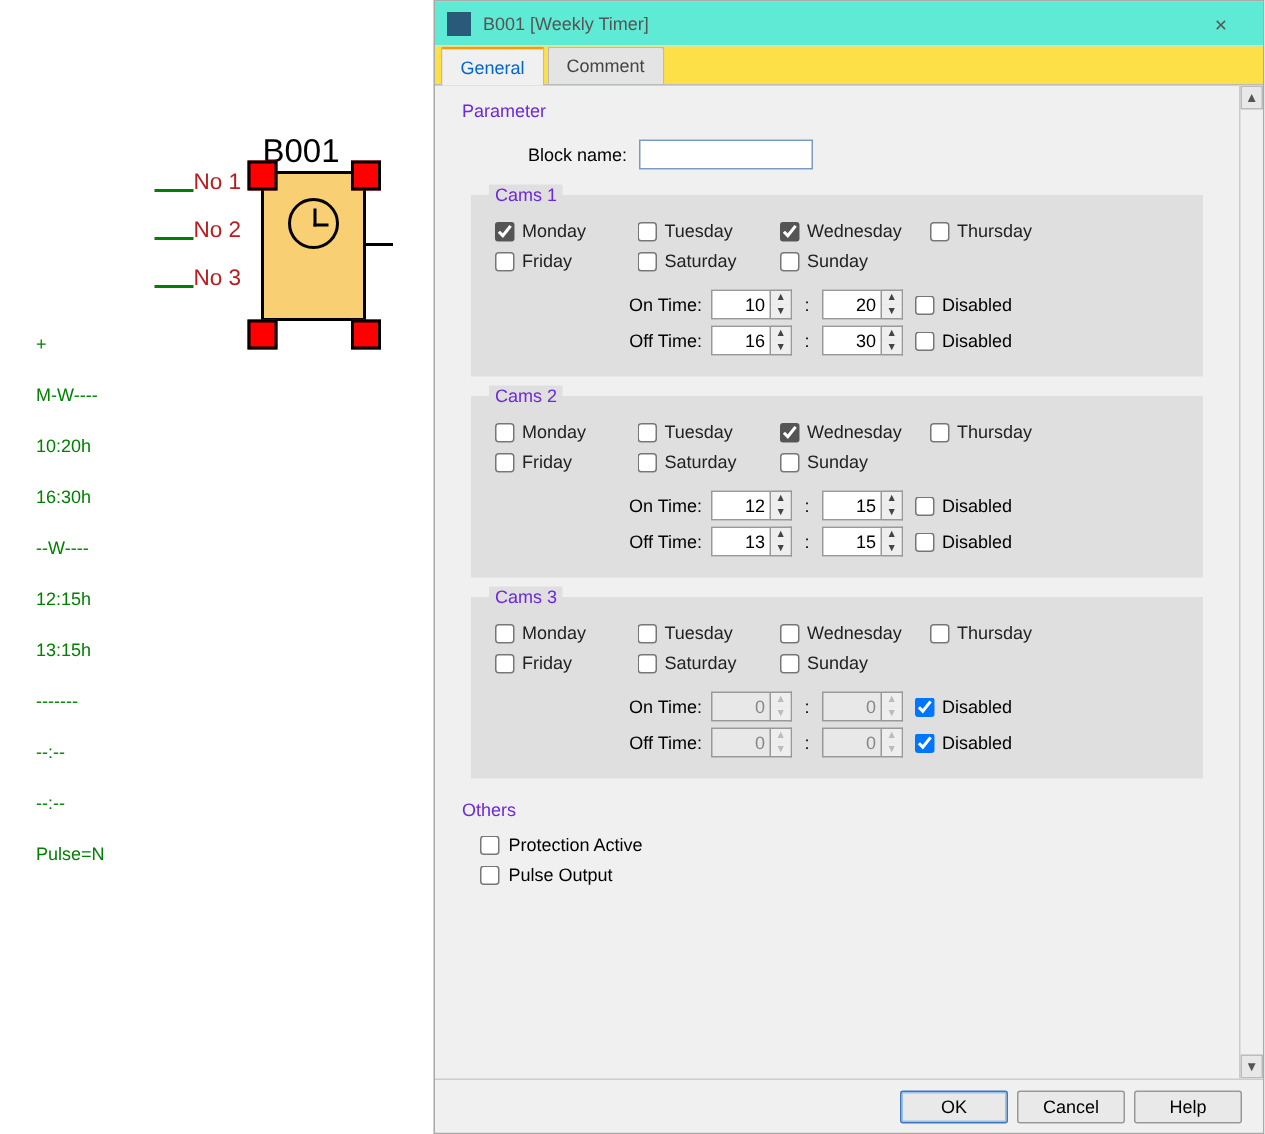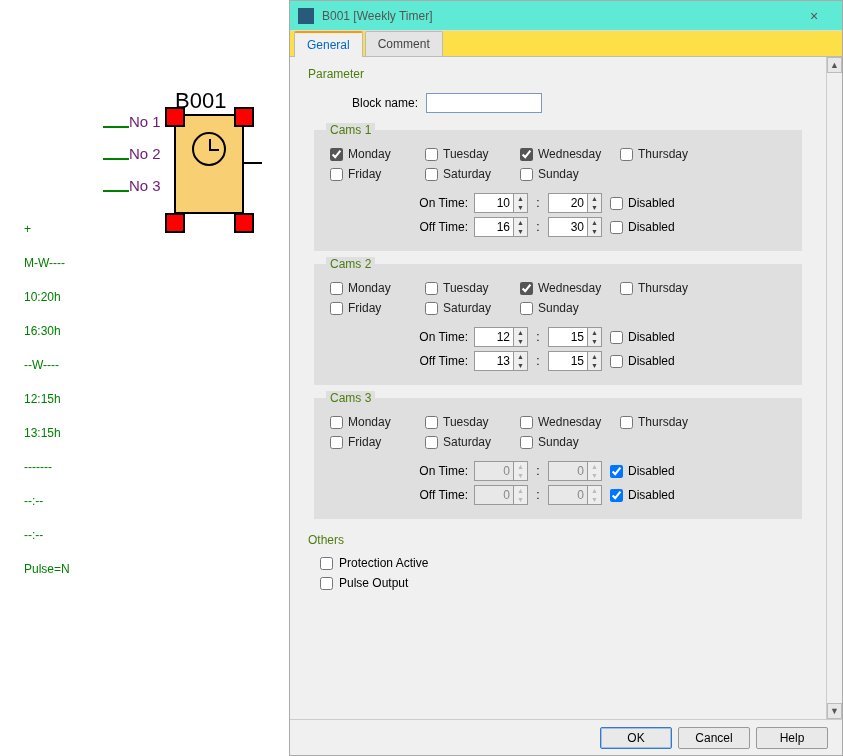--- a/index.html
+++ b/index.html
@@ -9,21 +9,21 @@
 .left-pane { position: absolute; left: 0; top: 0; width: 289px; height: 756px; background: #fff; border-radius: 19px; }
 .block-label { position: absolute; left: 175px; top: 88px; color: #000; font-size: 22px; font-family: Arial, sans-serif; }
 .block-body { position: absolute; left: 174px; top: 114px; width: 70px; height: 100px; background: #f8cf73; border: 2px solid #000; }
 .corner { position: absolute; width: 20px; height: 20px; background: #f00; border: 2px solid #000; }
 .c1 { left: 165px; top: 107px; } .c2 { left: 234px; top: 107px; }
 .c3 { left: 165px; top: 213px; } .c4 { left: 234px; top: 213px; }
 .clock-icon { position: absolute; left: 192px; top: 132px; width: 34px; height: 34px; border: 2.5px solid #000; border-radius: 50%; }
 .clock-icon::before { content:""; position:absolute; left:15px; top:5px; width:2px; height:12px; background:#000; }
 .clock-icon::after { content:""; position:absolute; left:15px; top:15px; width:10px; height:2px; background:#000; }
 .out-line { position:absolute; left:244px; top:162px; width:18px; height:2px; background:#000; }
-.in-label { position: absolute; font-size: 15px; color:#701a75; }
+.in-label { position: absolute; font-size: 15px; color:#b91c1c; }
 .in1 { left: 129px; top: 113px; } .in2 { left: 129px; top: 145px; } .in3 { left: 129px; top: 177px; }
 .in-tick { position:absolute; width:26px; height:2px; background:#008000; }
 .t1 { left:103px; top:126px;} .t2{ left:103px; top:158px;} .t3{ left:103px; top:190px;}
 .summary { position:absolute; left:24px; top:212px; color:#008000; font-family: Arial,sans-serif; font-size:22px; line-height:34px; }
 
 
 .dialog { position:absolute; left:289px; top:0; width:554px; height:756px; background:#f0f0f0; border:1px solid #aaa; display:flex; flex-direction:column; }
 .titlebar { height:30px; background:#5eead4; display:flex; align-items:center; padding:0 8px; border-bottom:1px solid #ddd; }
 .titlebar .app-icon { width:16px; height:16px; background:#2a5a7a; margin-right:8px; display:inline-block;}
 .titlebar .title { color:#555; font-size:12px; flex:1;}
@@ -34,21 +34,21 @@
 .tab.active { background:#f0f0f0; color:#0066cc; border-top:2px solid #ff9900; position:relative; top:1px;}
 
 .body-wrap { flex:1; display:flex; overflow:hidden; }
 .body { flex:1; padding:10px 18px 4px 18px; overflow:hidden; }
 .scrollbar { width:16px; background:#f0f0f0; border-left:1px solid #ccc; display:flex; flex-direction:column; }
 .sb-btn { height:16px; background:#e8e8e8; border:1px solid #bbb; display:flex; align-items:center; justify-content:center; font-size:9px; color:#555;}
 .sb-track { flex:1; }
 
 
 fieldset { border:none; margin-bottom:8px; padding-top:6px; position:relative;}
-fieldset > legend { color:#4d7c0f; font-size:12px; padding-right:6px;}
+fieldset > legend { color:#6d28d9; font-size:12px; padding-right:6px;}
 .hr { position:absolute; top:7px; left:0; right:0; height:1px; background:#ccc; z-index:-1;}
 fieldset.main > legend { background:#f0f0f0; }
 
 .param-row { display:flex; align-items:center; padding:6px 0 4px 40px; gap:8px;}
 .param-row label { min-width:70px; text-align:right; }
 .param-row input[type=text] { width:116px; height:20px; border:1px solid #7a9abf; background:#fff; padding:2px 4px;}
 
 .cams { background:#dfdfdf; padding:4px 12px 12px 12px; margin:6px 6px; position:relative;}
 .cams legend { background:#dfdfdf; padding:0 4px;}
 .cams .hr { background:#b8b8b8; }

